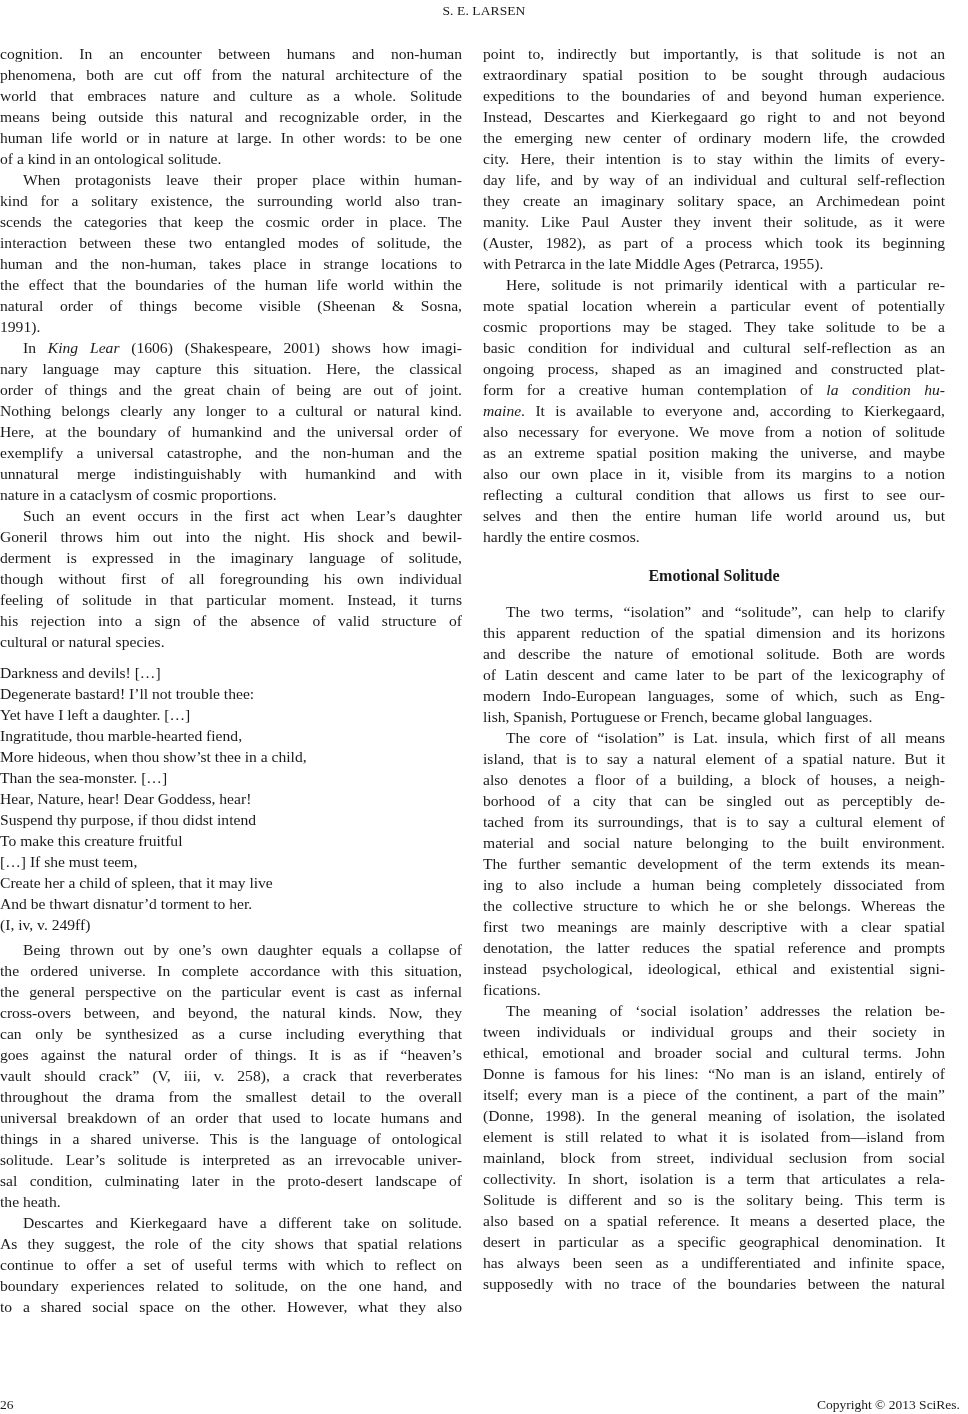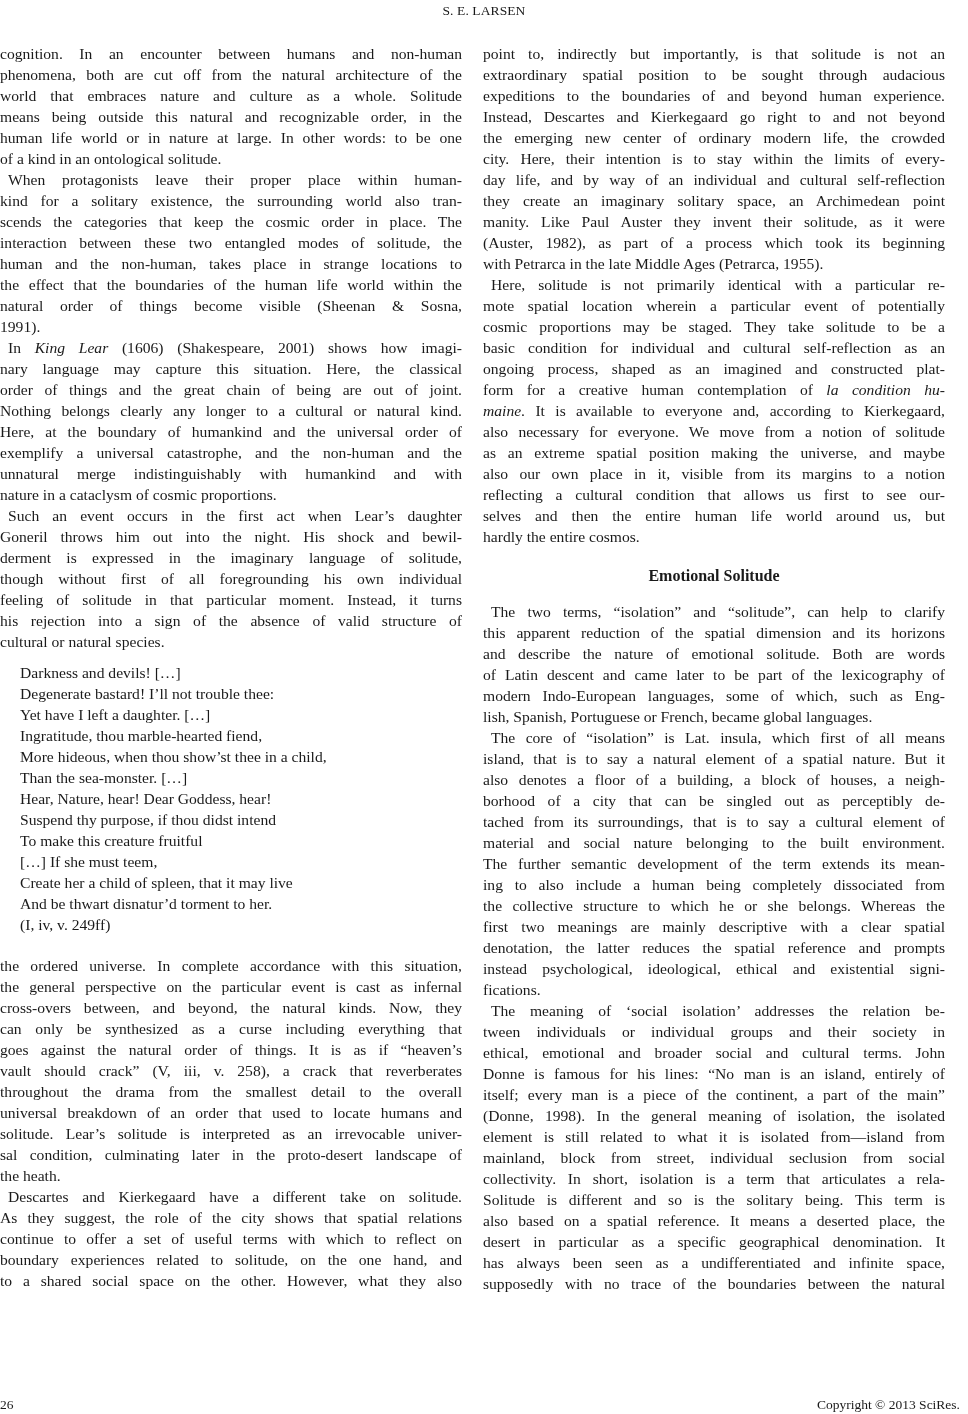--- a/index.html
+++ b/index.html
@@ -13,22 +13,22 @@
     font-size: 13.5px; letter-spacing: 0.1px;
   }
   .col { position: absolute; top: 43px; width: 462px; font-size: 15.6px; }
   .col.left { left: 0; }
   .col.right { left: 483px; width: 462px; }
   .line {
     height: 21px; line-height: 21px; white-space: nowrap;
     text-align: justify; text-align-last: justify; overflow: visible;
   }
   .line.last { text-align-last: left; }
-  .line.indent { padding-left: 8px; }
-  .verse { padding-left: 20px; margin-top: 10px; margin-bottom: 20px; }
+  .line.indent { padding-left: 23px; }
+  .verse { margin-top: 10px; margin-bottom: 4px; }
   .verse .vline { height: 21px; line-height: 21px; white-space: nowrap; }
   .heading {
     text-align: center; font-weight: bold; font-size: 16px;
     height: 30px; line-height: 30px; margin-top: 14px; margin-bottom: 10px;
   }
   i { font-style: italic; }
   .folio { position: absolute; top: 1397px; left: 0; font-size: 13.5px; }
   .copyright { position: absolute; top: 1397px; right: 8px; font-size: 13.5px; }
 </style>
 </head>
@@ -85,28 +85,30 @@
       <div class="vline">Than the sea-monster. […]</div>
       <div class="vline">Hear, Nature, hear! Dear Goddess, hear!</div>
       <div class="vline">Suspend thy purpose, if thou didst intend</div>
       <div class="vline">To make this creature fruitful</div>
       <div class="vline">[…] If she must teem,</div>
       <div class="vline">Create her a child of spleen, that it may live</div>
       <div class="vline">And be thwart disnatur’d torment to her.</div>
       <div class="vline">(I, iv, v. 249ff)</div>
     </div>
   <div>
+      <div class="line indent">Being thrown out by one’s own daughter equals a collapse of</div>
       <div class="line">the ordered universe. In complete accordance with this situation,</div>
       <div class="line">the general perspective on the particular event is cast as infernal</div>
       <div class="line">cross-overs between, and beyond, the natural kinds. Now, they</div>
       <div class="line">can only be synthesized as a curse including everything that</div>
       <div class="line">goes against the natural order of things. It is as if “heaven’s</div>
       <div class="line">vault should crack” (V, iii, v. 258), a crack that reverberates</div>
       <div class="line">throughout the drama from the smallest detail to the overall</div>
       <div class="line">universal breakdown of an order that used to locate humans and</div>
+      <div class="line">things in a shared universe. This is the language of ontological</div>
       <div class="line">solitude. Lear’s solitude is interpreted as an irrevocable univer-</div>
       <div class="line">sal condition, culminating later in the proto-desert landscape of</div>
       <div class="line last">the heath.</div>
     </div>
   <div>
       <div class="line indent">Descartes and Kierkegaard have a different take on solitude.</div>
       <div class="line">As they suggest, the role of the city shows that spatial relations</div>
       <div class="line">continue to offer a set of useful terms with which to reflect on</div>
       <div class="line">boundary experiences related to solitude, on the one hand, and</div>
       <div class="line">to a shared social space on the other. However, what they also</div>

